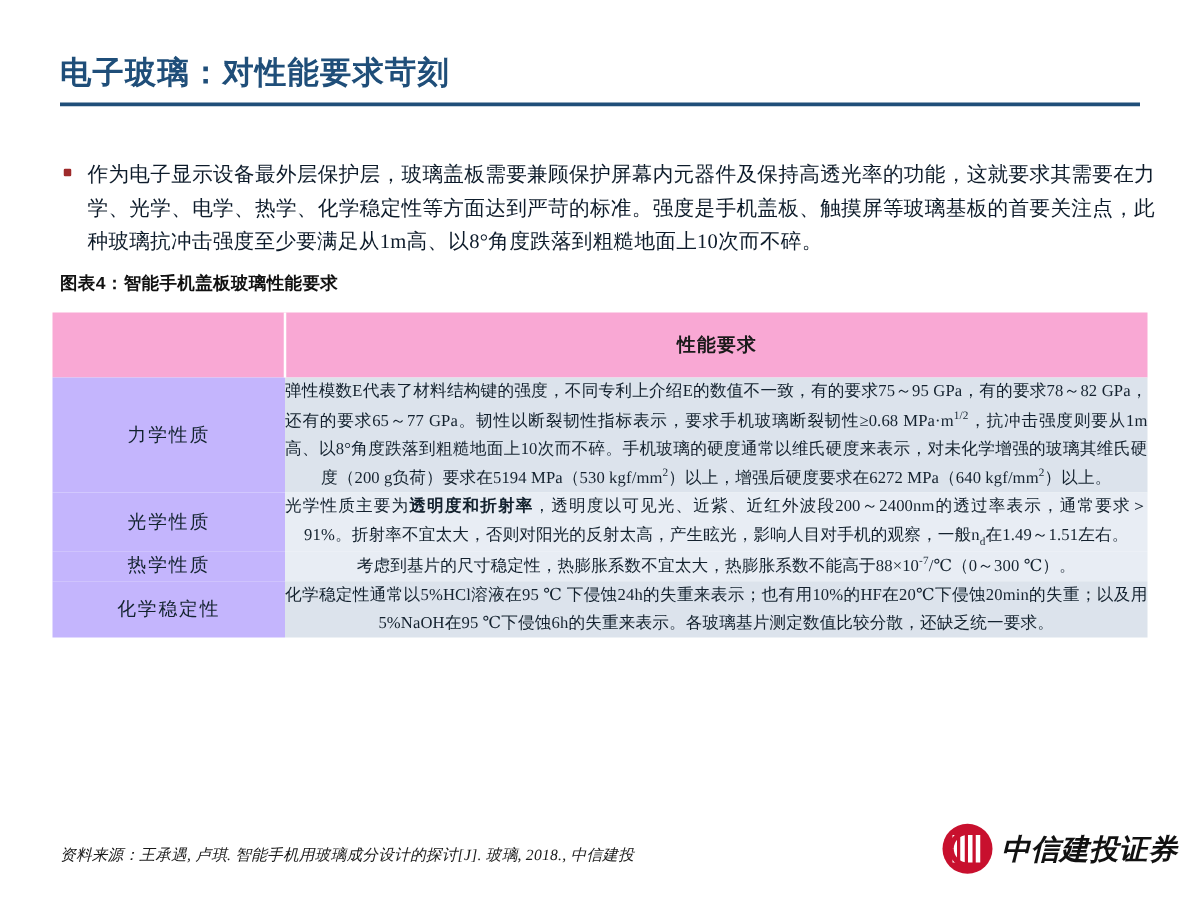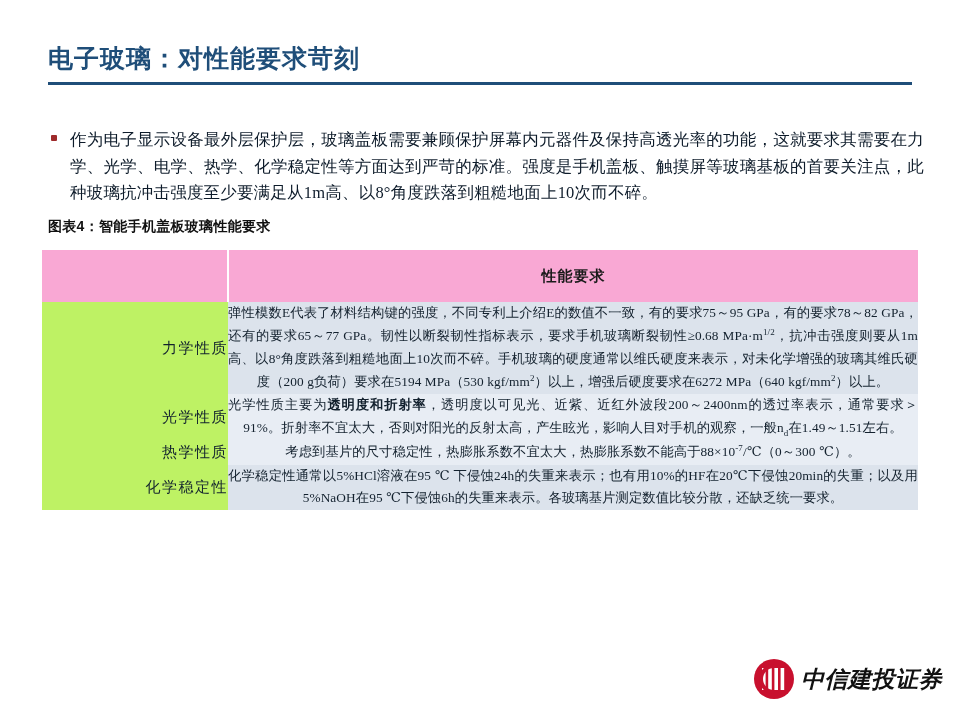--- a/index.html
+++ b/index.html
@@ -118,22 +118,22 @@
   .hdr-title {
     text-align: center;
     font-family: "Liberation Serif", "DejaVu Serif", serif;
     font-size: 15px;
     font-weight: bold;
     color: #1a1a1a;
     letter-spacing: 1px;
   }
 
   .lbl-cell {
-    background: #bef264;
-    text-align: right;
+    background: #c4b5fd;
+    text-align: center;
     font-family: "Liberation Serif", "DejaVu Serif", serif;
     font-size: 15px;
     color: #12222e;
     letter-spacing: 1.5px;
     border-top: 2px solid #ffffff;
     border-right: 2px solid #ffffff;
   }
   .body-cell {
     background: #dce3ec;
     font-family: "Liberation Serif", "DejaVu Serif", serif;
@@ -257,20 +257,21 @@
       </tr>
       <tr>
         <td class="lbl-cell">化学稳定性</td>
         <td class="body-cell">
             <p>化学稳定性通常以5%HCl溶液在95 ℃ 下侵蚀24h的失重来表示；也有用10%的HF在20℃下侵蚀20min的失重；以及用5%NaOH在95 ℃下侵蚀6h的失重来表示。各玻璃基片测定数值比较分散，还缺乏统一要求。</p>
           </td>
       </tr>
     </tbody>
   </table>
 
+  <div class="source-line">资料来源：王承遇, 卢琪. 智能手机用玻璃成分设计的探讨[J]. 玻璃, 2018., 中信建投</div>
 
   <div class="brand">
     <span class="brand-mark">
       <svg width="42" height="42" viewBox="0 0 42 42" aria-hidden="true">
         <circle cx="21" cy="21" r="20" fill="#C8102E"></circle>
         <rect x="9" y="10" width="3.6" height="22" fill="#ffffff"></rect>
         <rect x="15.2" y="10" width="3.6" height="22" fill="#ffffff"></rect>
         <rect x="21.4" y="10" width="3.6" height="22" fill="#ffffff"></rect>
         <rect x="27.6" y="10" width="3.6" height="22" fill="#ffffff"></rect>
         <path d="M6 21 A15 15 0 0 1 21 6 L21 10 A11 11 0 0 0 10 21 Z" fill="#C8102E"></path>

